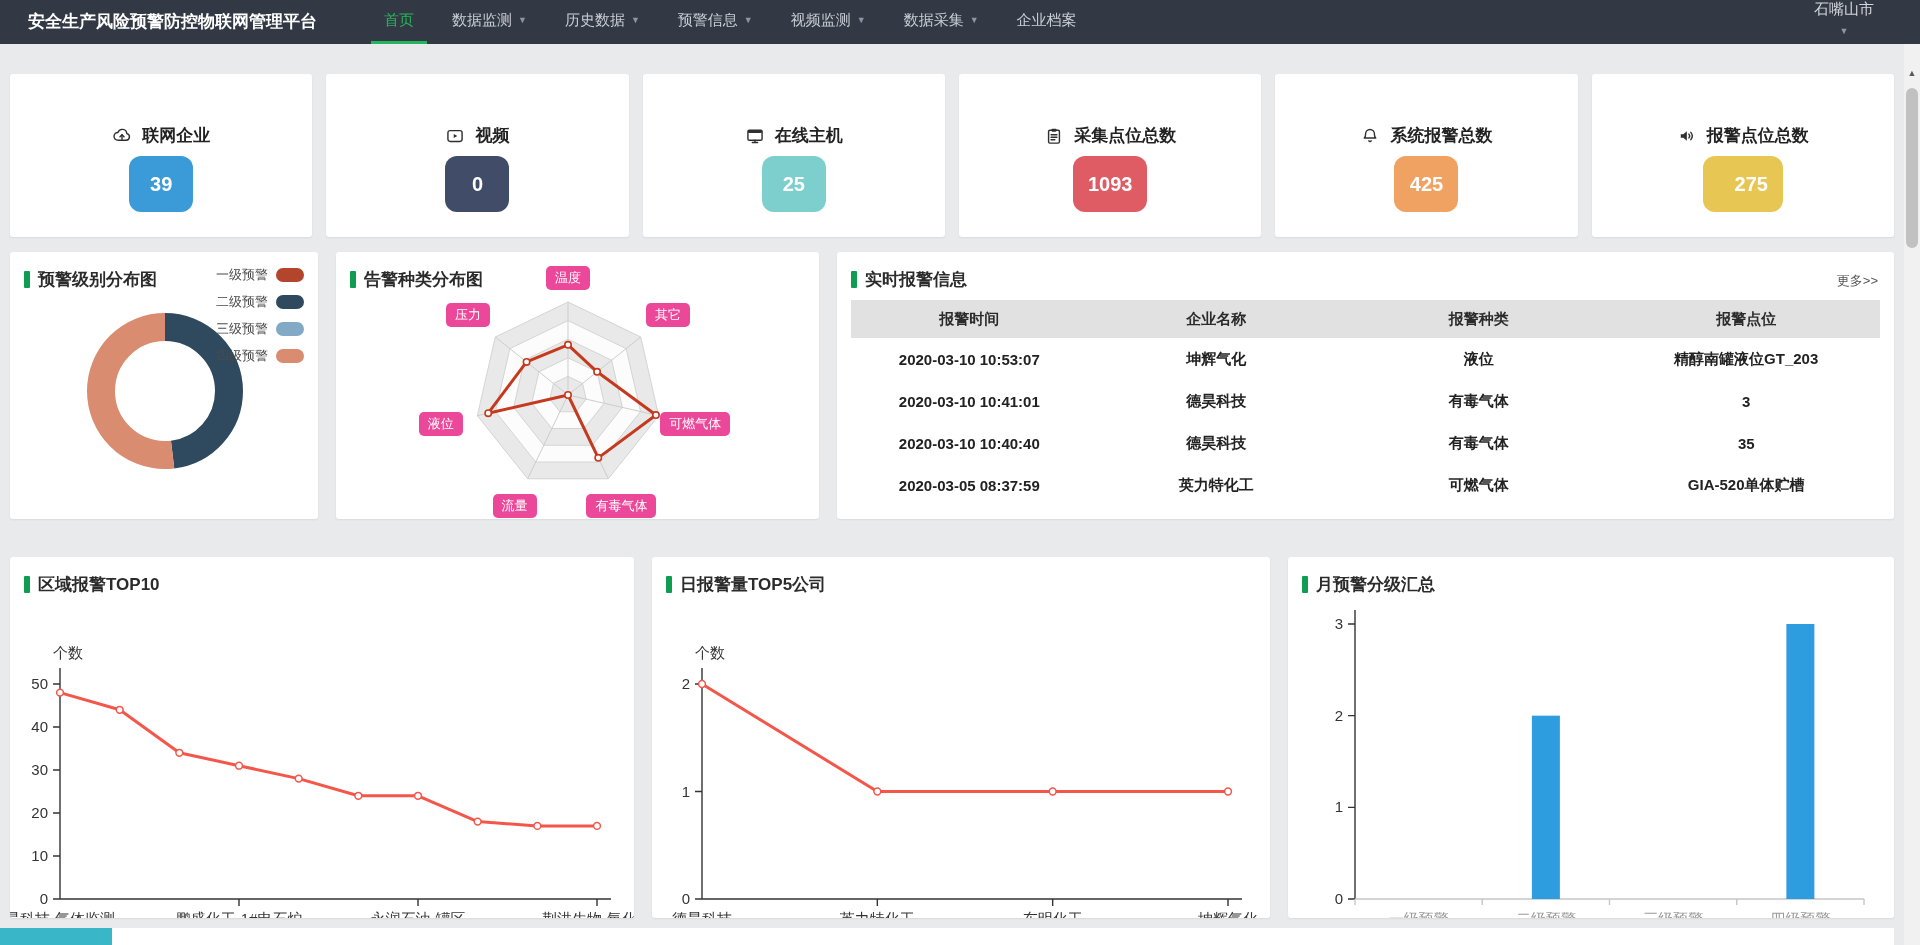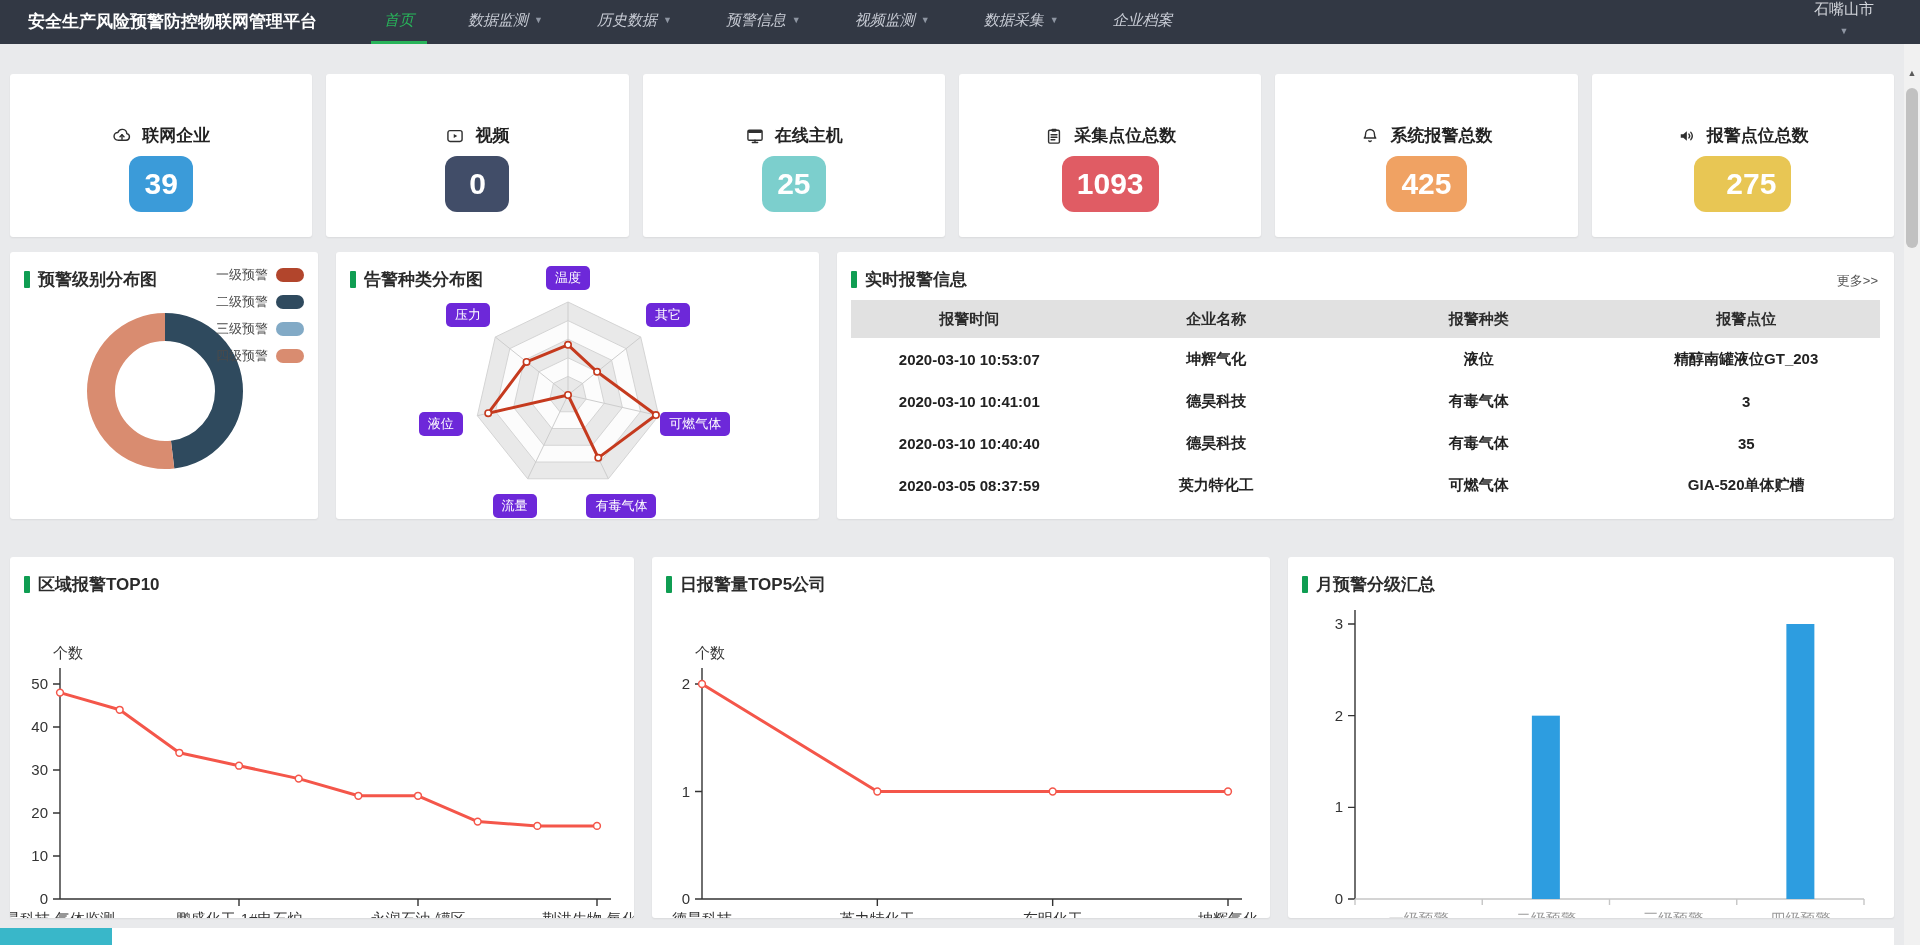--- a/index.html
+++ b/index.html
@@ -5,46 +5,46 @@
   html,body{margin:0;padding:0;}
   body{
     width:1920px;height:945px;position:relative;overflow:hidden;
     background:#e9eaec;
     font-family:"Liberation Sans","DejaVu Sans",sans-serif;
     -webkit-font-smoothing:antialiased;
   }
   
   .navbar{position:absolute;left:0;top:0;right:0;height:44px;background:#323844;display:flex;align-items:stretch;z-index:10;}
   .brand{line-height:44px;padding-left:28px;margin-right:54px;font-size:17px;font-weight:bold;color:#ffffff;white-space:nowrap;}
-  .menu{display:flex;align-items:stretch;gap:28px;font-style:italic;}
+  .menu{display:flex;align-items:stretch;gap:12px;}
   .nav-item{display:flex;align-items:center;gap:6px;padding:0 13px;font-size:15px;color:#c9cdd6;cursor:pointer;border-bottom:3px solid transparent;box-sizing:border-box;white-space:nowrap;}
   .nav-item.active{color:#28b45a;border-bottom-color:#28b45a;}
   .caret{font-size:9px;color:#8f96a3;line-height:1;}
   .region{margin-left:auto;display:flex;align-items:center;gap:8px;padding-right:46px;font-size:15px;color:#d4d7dd;cursor:pointer;flex-direction:column;}
   
   .row1{position:absolute;left:10px;top:74px;right:26px;height:163px;display:flex;gap:14px;}
   .row2{position:absolute;left:10px;top:252px;right:26px;height:267px;display:flex;gap:18px;}
   .row3{position:absolute;left:10px;top:557px;right:26px;height:361px;display:flex;gap:18px;}
   .panel{background:#fff;border-radius:3px;position:relative;overflow:hidden;box-shadow:0 1px 2px rgba(0,0,0,.07);}
   
   .card{flex:1;background:#fff;border-radius:3px;display:flex;flex-direction:column;align-items:center;box-shadow:0 1px 2px rgba(0,0,0,.07);}
   .card-head{display:flex;align-items:center;gap:10px;margin-top:50px;}
   .card-label{font-size:17px;font-weight:bold;color:#222;}
   .card-icon{display:flex;align-items:center;}
-  .stat-badge{margin-top:9px;display:inline-flex;align-items:center;justify-content:center;height:56px;min-width:64px;padding:0 15px;box-sizing:border-box;border-radius:12px;color:#fff;font-size:30px;font-weight:bold;}
+  .stat-badge{margin-top:9px;display:inline-flex;align-items:center;justify-content:center;height:56px;min-width:64px;padding:0 15px;box-sizing:border-box;border-radius:12px;color:#fff;font-size:20px;font-weight:bold;}
   
   .panel-title{position:absolute;left:14px;top:16px;display:flex;align-items:center;gap:8px;font-size:17px;font-weight:bold;color:#2b2b2b;z-index:3;white-space:nowrap;}
   .accent{display:inline-block;width:6px;height:17px;background:#0f9d52;border-radius:1px;}
   .more{position:absolute;right:16px;top:20px;font-size:13px;color:#555;cursor:pointer;z-index:3;}
   
   .legend{position:absolute;right:14px;top:14px;display:flex;flex-direction:column;gap:9px;z-index:2;}
   .legend-item{display:flex;align-items:center;justify-content:flex-end;gap:8px;font-size:13px;color:#4a4a4a;cursor:pointer;}
   .legend-swatch{width:28px;height:14px;border-radius:7px;}
   
-  .radar-label{position:absolute;transform:translate(-50%,-50%);background:#6d28d9;color:#fff;font-size:13px;padding:3px 9px;border-radius:5px;white-space:nowrap;z-index:2;}
+  .radar-label{position:absolute;transform:translate(-50%,-50%);background:#ec4899;color:#fff;font-size:13px;padding:3px 9px;border-radius:5px;white-space:nowrap;z-index:2;}
   
   .rt-table{position:absolute;left:14px;right:14px;top:48px;border-collapse:collapse;table-layout:fixed;width:calc(100% - 28px);}
   .rt-table th{background:#e1e1e1;height:36px;font-size:15px;font-weight:bold;color:#2b2b2b;text-align:center;}
   .rt-table td{height:40px;text-align:center;font-size:15px;font-weight:600;color:#222;overflow:hidden;white-space:nowrap;margin-top:31px;}
   
   .strip{position:absolute;left:0;right:26px;top:928px;height:17px;display:flex;}
   .strip-teal{width:112px;background:#39b7c9;}
   .strip-white{flex:1;background:#ffffff;}
   .scrollbar{position:absolute;right:0;top:44px;bottom:0;width:16px;background:#f1f1f1;z-index:20;}
   .sb-arrow{position:absolute;left:0;right:0;top:24px;text-align:center;font-size:9px;color:#5a5a5a;}

